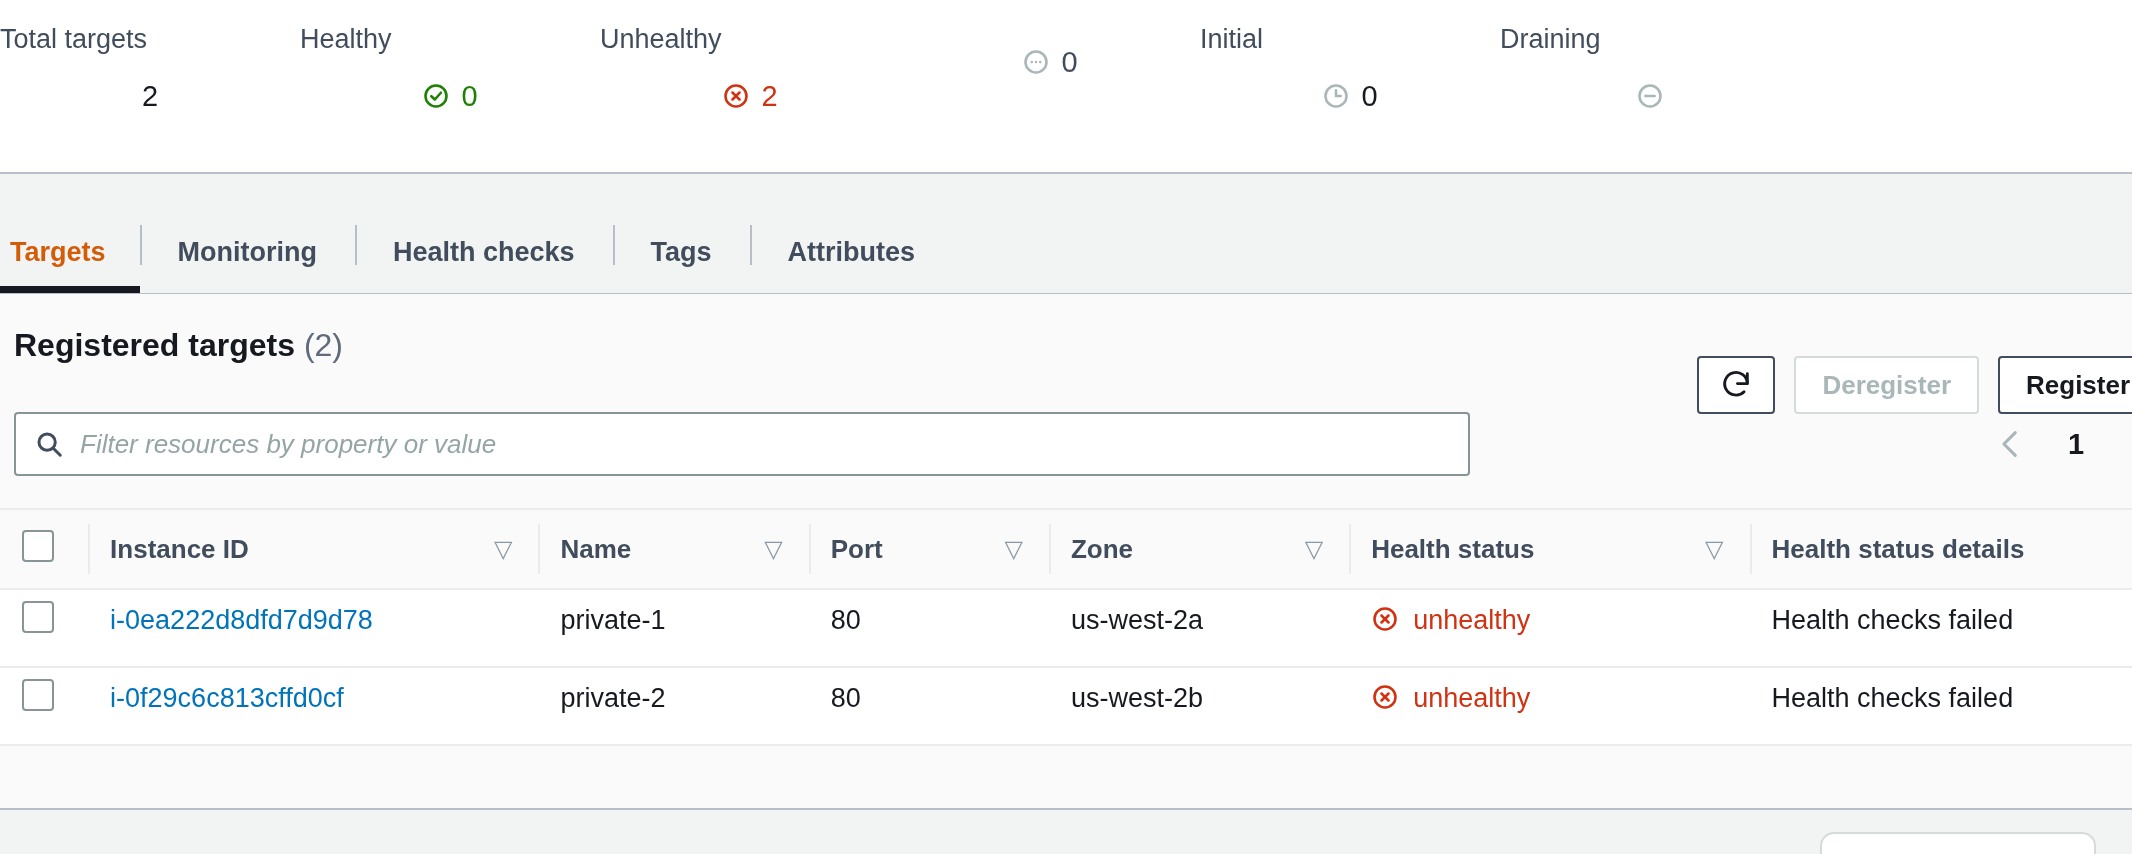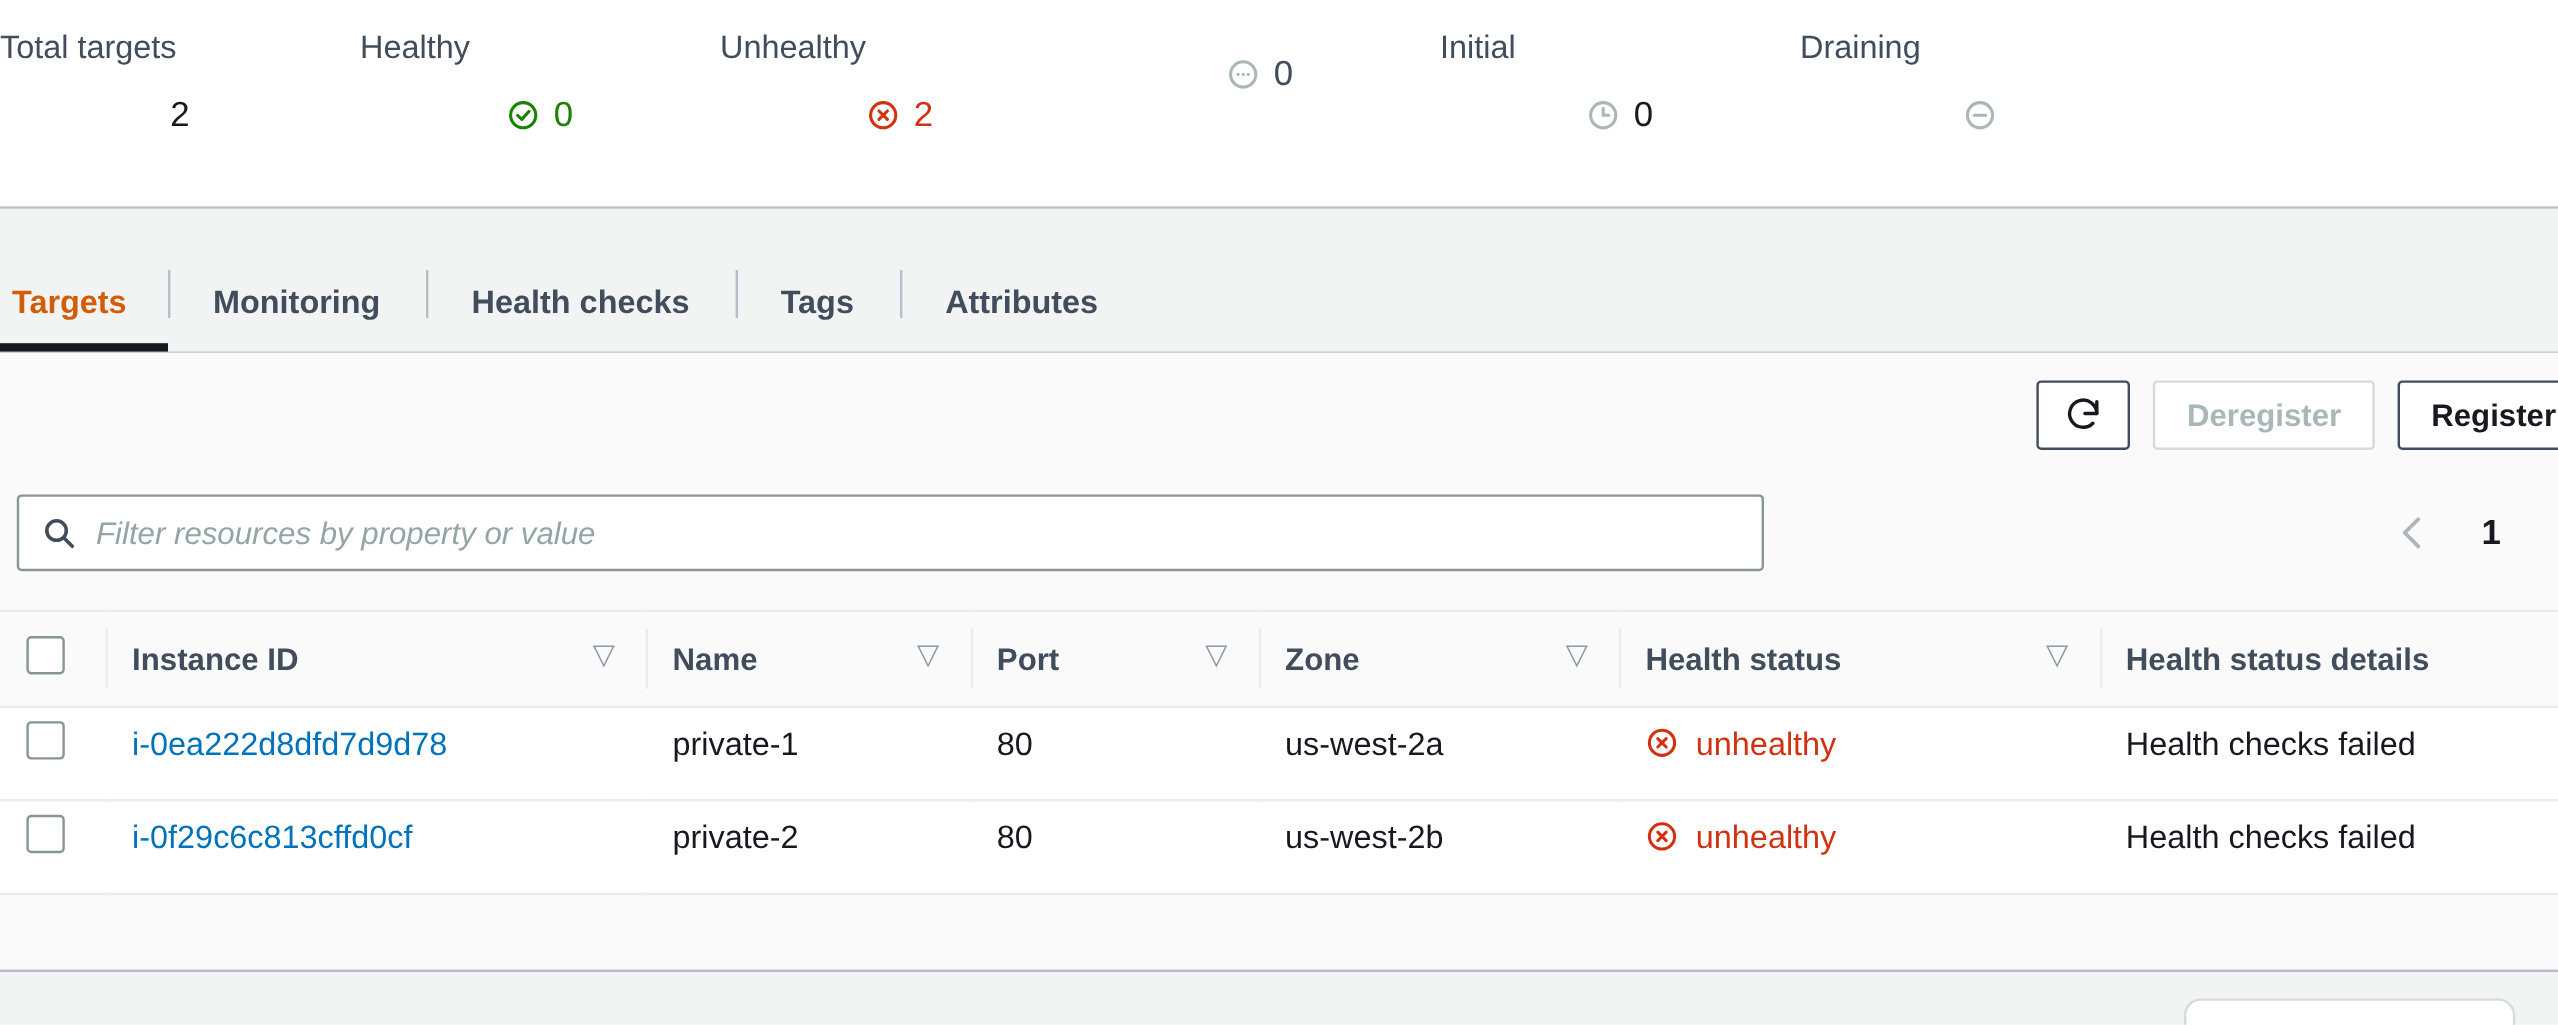--- a/index.html
+++ b/index.html
@@ -143,20 +143,21 @@
     color: #16191f;
     font-size: 26px;
     font-weight: 700;
     font-family: inherit;
     padding: 0 26px;
     display: flex;
     align-items: center;
     justify-content: center;
     cursor: pointer;
     white-space: nowrap;
+    margin-top: 39px;
   }
   .btn.icon-btn { width: 78px; padding: 0; }
   .btn.disabled {
     border-color: #d5dbdb;
     color: #aab7b8;
     cursor: default;
   }
   .btn svg { display: block; }
 
   
@@ -223,20 +224,21 @@
     text-align: left;
     padding: 0 0 0 22px;
     border-top: 2px solid #e9ebed;
     border-bottom: 2px solid #e9ebed;
     position: relative;
     vertical-align: middle;
     white-space: nowrap;
   }
   table.targets thead th .th-inner {
     display: flex;
+    align-items: center;
     justify-content: space-between;
     padding-right: 26px;
   }
   table.targets thead th.divided::before {
     content: "";
     position: absolute;
     left: 0; top: 14px; bottom: 14px;
     width: 2px;
     background: #e9ebed;
   }
@@ -394,20 +396,24 @@
         </div>
         <div class="tab">
           <span>Attributes</span>
         </div>
       </div>
   </div>
 
   <div class="panel">
 
     <div class="panel-header">
+      <div class="panel-title">
+        <span>Registered targets</span>
+        <span class="count">(2)</span>
+      </div>
 
       <div class="header-actions">
         <button class="btn icon-btn" title="Refresh">
           <span>
             <svg width="34" height="34" viewBox="0 0 24 24" fill="none" stroke="#16191f" stroke-width="2" stroke-linecap="round" stroke-linejoin="round">
               <path d="M20 11a8 8 0 1 0-2.3 5.7"></path>
               <polyline points="20 4 20 11 13 11"></polyline>
             </svg>
           </span>
         </button>

